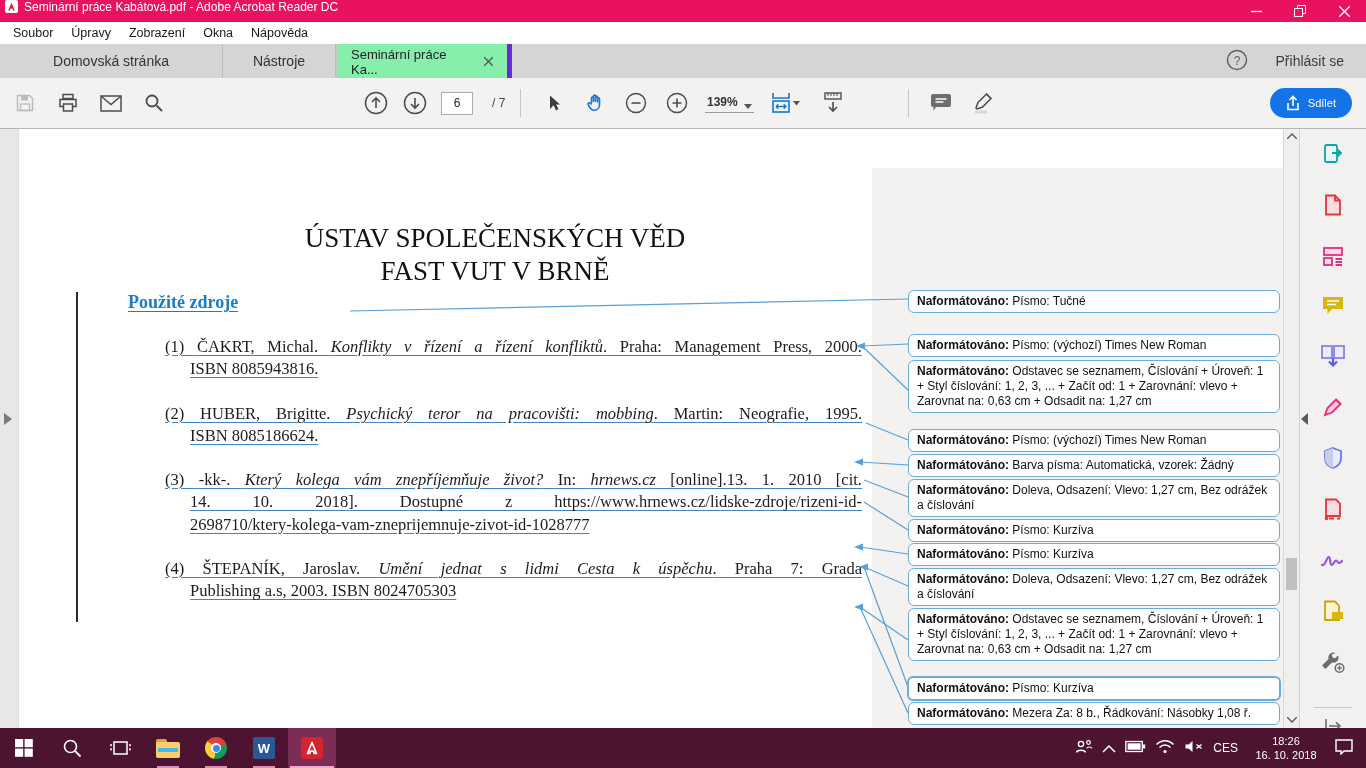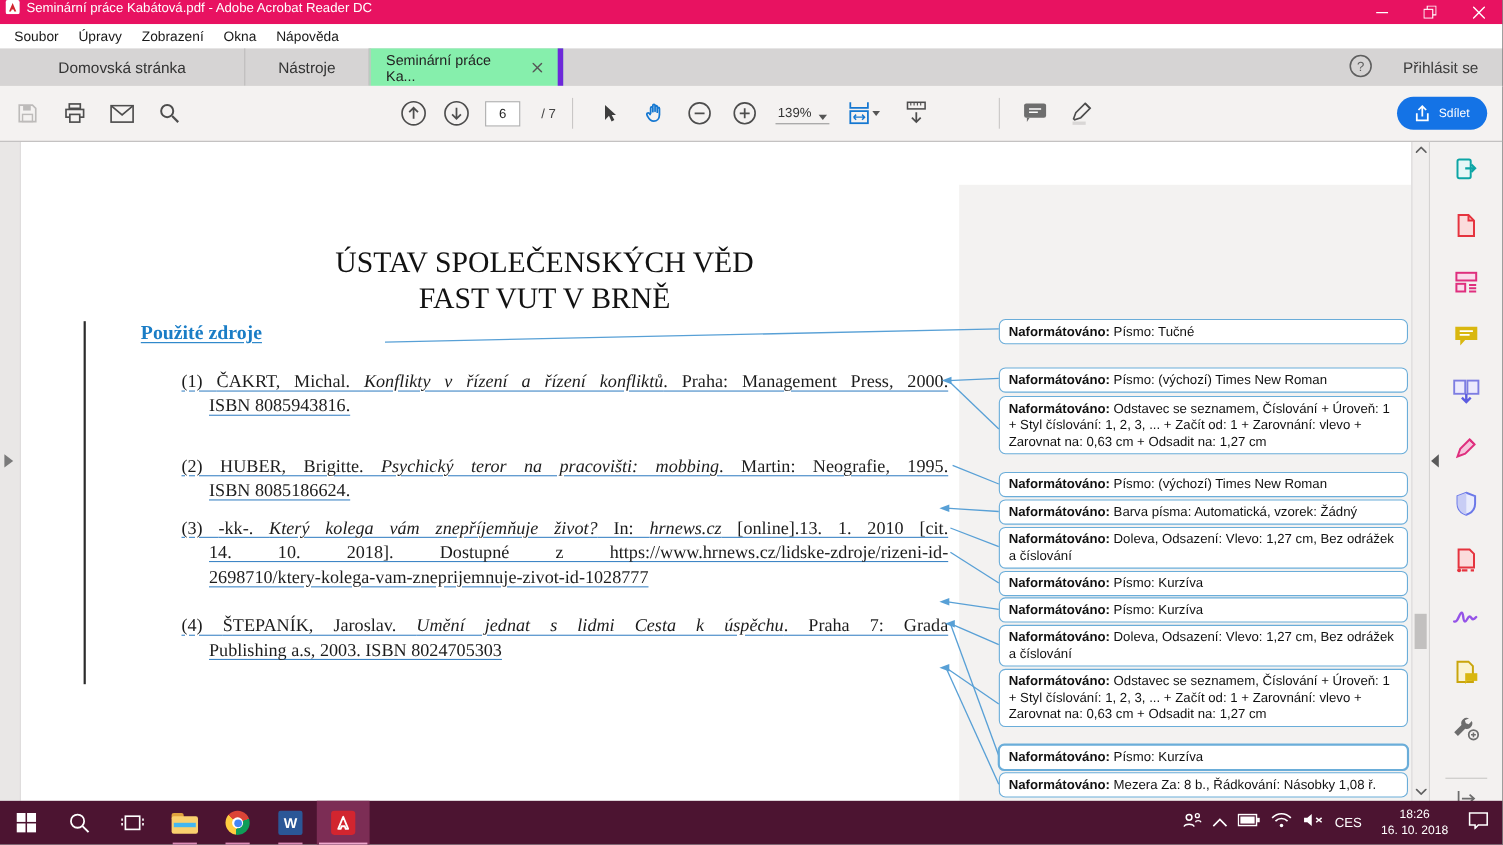--- a/index.html
+++ b/index.html
@@ -24,21 +24,21 @@
   .tabclose{margin-left:12px;display:flex;}
   .tabbar-right{position:absolute;right:0;top:44px;height:34px;display:flex;align-items:center;gap:28px;padding-right:22px;font-size:14px;color:#3c3c3c;}
   
   .toolbar{position:absolute;top:78px;left:0;right:0;height:50px;background:#f4f2f1;border-bottom:1px solid #b8b6b5;}
   .tg{position:absolute;top:0;height:50px;display:flex;align-items:center;}
   .tbi{display:flex;align-items:center;justify-content:center;width:26px;height:30px;}
   .tdiv{position:absolute;top:11px;width:1px;height:28px;background:#c9c7c6;}
   .pagebox{width:30px;height:21px;background:#fff;border:1px solid #adadad;font-size:12px;color:#222;
            display:flex;align-items:center;justify-content:center;}
   .pagetotal{font-size:12px;color:#444;margin-left:6px;}
-  .zoomsel{display:flex;align-items:flex-end;gap:6px;border-bottom:1px solid #9a9a9a;padding:2px 2px 3px 2px;}
+  .zoomsel{display:flex;align-items:flex-end;gap:6px;border-bottom:1px solid #9a9a9a;padding:2px 2px 3px 2px;font-weight:bold;}
   .zoomsel span{font-size:12px;color:#333;}
   .sharebtn{position:absolute;right:14px;top:10px;height:30px;border-radius:15px;background:#1473e6;color:#fff;
             display:flex;align-items:center;gap:8px;padding:0 16px;font-size:11px;}
   
   .content{position:absolute;top:129px;left:0;width:1283px;height:599px;background:#fff;overflow:hidden;}
   .navstrip{position:absolute;left:0;top:0;width:18px;height:100%;background:#e9e7e6;border-right:1px solid #dedcdc;}
   .markupmargin{position:absolute;left:872px;top:39px;right:0;bottom:0;background:#f3f2f1;}
   .doctitle{position:absolute;left:128px;top:93px;width:734px;text-align:center;
             font-family:"Liberation Serif",serif;font-size:27px;line-height:33px;color:#121212;}
   .docheading{position:absolute;left:128px;top:163px;font-family:"Liberation Serif",serif;font-weight:bold;
@@ -291,21 +291,21 @@
       <div>ÚSTAV SPOLEČENSKÝCH VĚD</div>
       <div>FAST VUT V BRNĚ</div>
     </div>
     <div class="docheading">Použité zdroje</div>
     <div class="changebar"></div>
     <div id="refs">
         <div class="ref" style="top: 207px;">
           <div class="rl fill"><span>(1) </span><span>ČAKRT, Michal. </span><i>Konflikty v řízení a řízení konfliktů</i><span>. Praha: Management Press, 2000.</span></div>
           <div class="rl wrap"><span>ISBN 8085943816.</span></div>
         </div>
-        <div class="ref" style="top: 284px;">
+        <div class="ref" style="top: 274px;">
           <div class="rl fill"><span>(2) </span><span>HUBER, Brigitte. </span><i>Psychický teror na pracovišti: mobbing</i><span>. Martin: Neografie, 1995.</span></div>
           <div class="rl wrap"><span>ISBN 8085186624.</span></div>
         </div>
         <div class="ref" style="top: 340px;">
           <div class="rl fill"><span>(3) </span><span>-kk-. </span><i>Který kolega vám znepříjemňuje život?</i><span> In: </span><i>hrnews.cz</i><span> [online].13. 1. 2010 [cit.</span></div>
           <div class="rl fill wrap"><span>14. 10. 2018]. Dostupné z https://www.hrnews.cz/lidske-zdroje/rizeni-id-</span></div>
           <div class="rl wrap"><span>2698710/ktery-kolega-vam-zneprijemnuje-zivot-id-1028777</span></div>
         </div>
         <div class="ref" style="top: 429px;">
           <div class="rl fill"><span>(4) </span><span>ŠTEPANÍK, Jaroslav. </span><i>Umění jednat s lidmi Cesta k úspěchu</i><span>. Praha 7: Grada</span></div>

